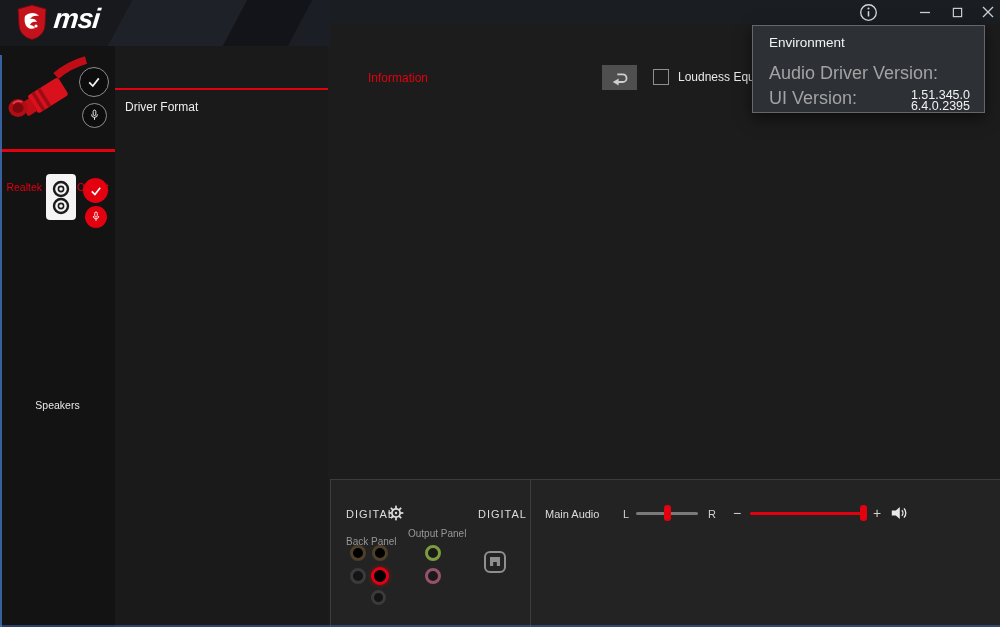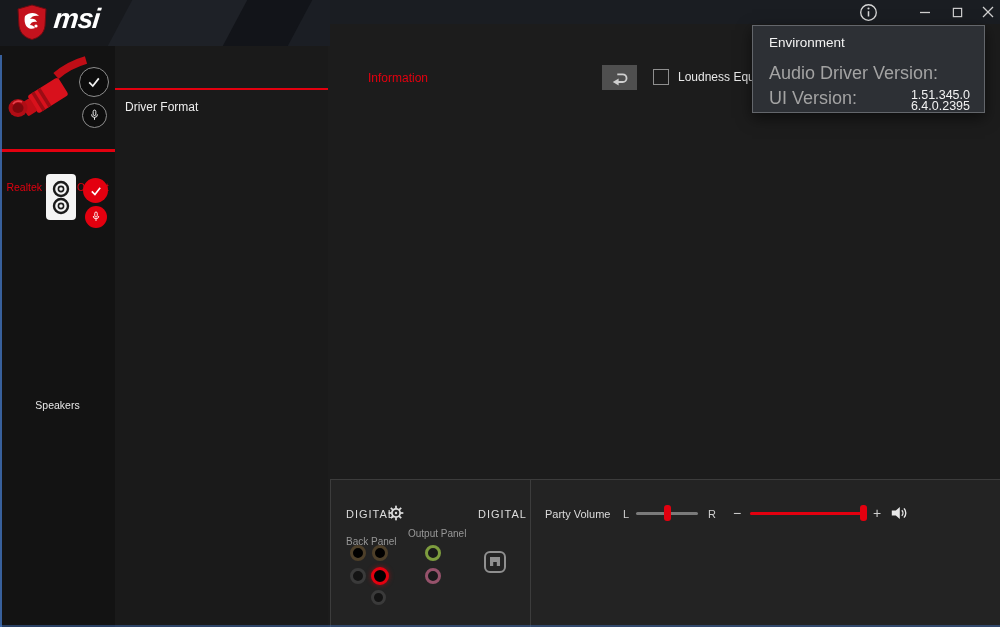--- a/index.html
+++ b/index.html
@@ -402,21 +402,21 @@
   <div class="abs jack" style="left: 425px; top: 545px; width: 16px; height: 16px; border: 3px solid rgb(125, 156, 62); background: rgb(26, 26, 26); z-index: 3;"></div>
   <div class="abs jack" style="left: 425px; top: 568px; width: 16px; height: 16px; border: 3px solid rgb(150, 82, 107); background: rgb(26, 26, 26); z-index: 3;"></div>
 
   <div class="abs" style="left:483px; top:550px; z-index:3; cursor:pointer;">
     <svg width="24" height="24" viewBox="0 0 24 24">
         <rect x="2" y="2" width="20" height="20" rx="5" fill="none" stroke="#8f8f8f" stroke-width="2"></rect>
         <path d="M7 7 h10 v9 h-3.2 v-4 h-3.6 v4 H7 z" fill="#8f8f8f"></path>
       </svg>
   </div>
 
-  <div class="abs panel-lbl" style="left:545px; top:508px; letter-spacing:0; z-index:3;">Party Volume</div>
+  <div class="abs panel-lbl" style="left:545px; top:508px; letter-spacing:0; z-index:3;">Main Audio</div>
   <div class="abs lr" style="left:623px; top:508px; z-index:3;">L</div>
   <div class="abs slider-track" style="left:636px; top:512px; width:62px; background:#7a7a7a; z-index:3;">
     <div class="abs thumb" style="left: 50%;"></div>
   </div>
   <div class="abs lr" style="left:708px; top:508px; z-index:3;">R</div>
   <div class="abs pm" style="left:733px; top:505px; z-index:3; cursor:pointer;">−</div>
   <div class="abs slider-track" style="left:750px; top:512px; width:116px; background:#5a1418; z-index:3;">
     <div class="abs slider-track" style="left: 0px; top: 0px; background: var(--accent); width: 97%;"></div>
     <div class="abs thumb" style="left: 97%;"></div>
   </div>

